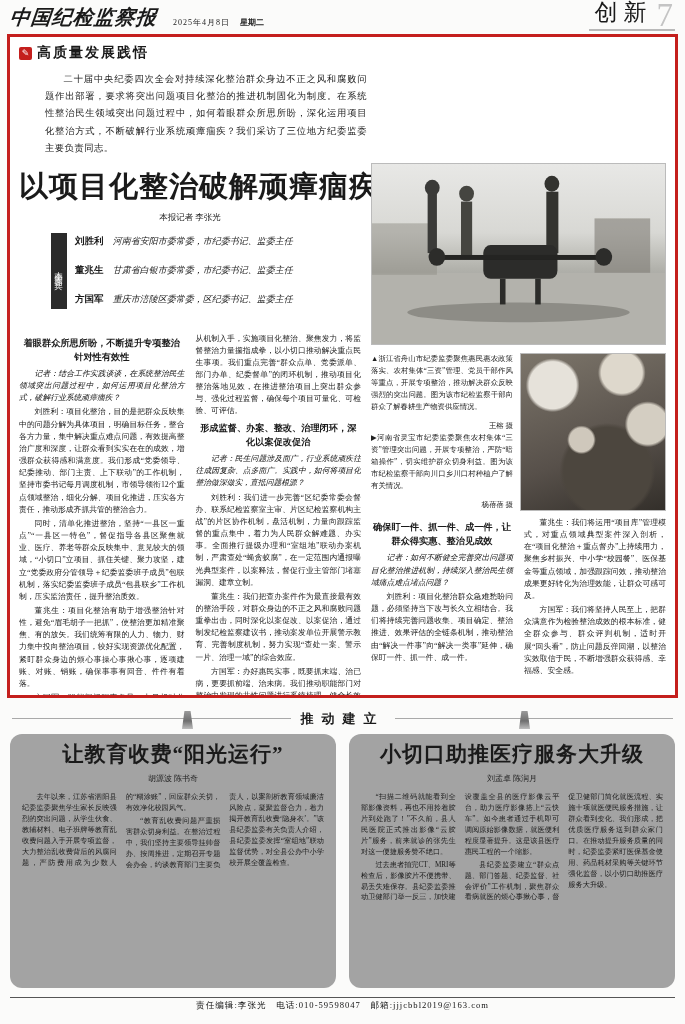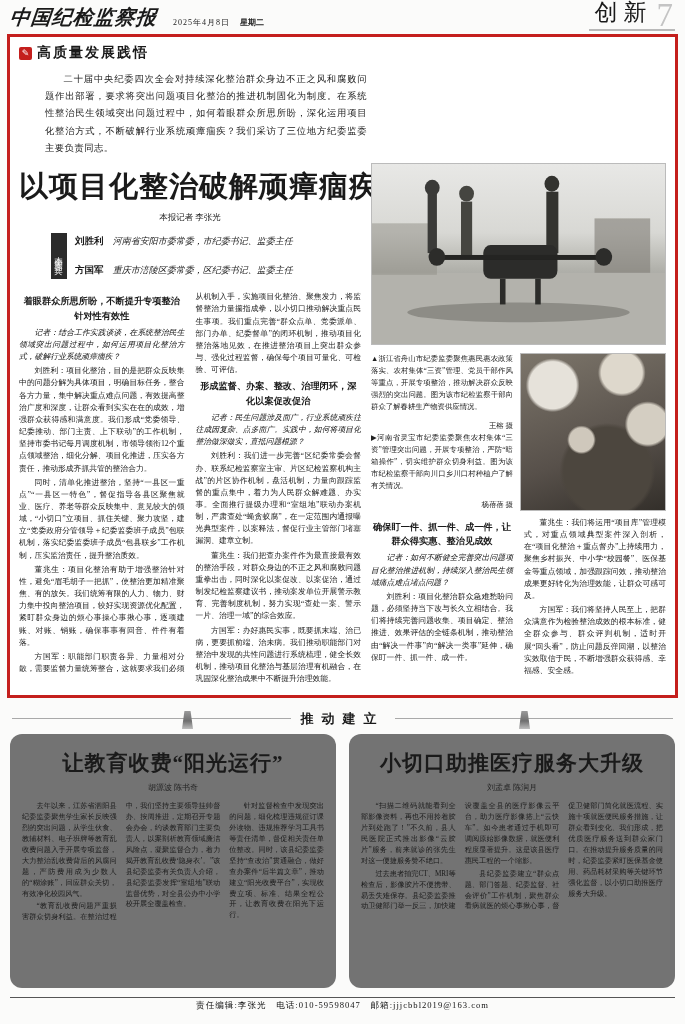--- a/index.html
+++ b/index.html
@@ -30,21 +30,21 @@
   .byline { text-align:center; font-size:8.5px; margin-bottom:9px; color:#222; }
 
   .guests { display:flex; margin:0 0 8px 32px; }
   .guest-tab { background:#2b2b2b; color:#fff; writing-mode:vertical-rl; font-size:8.5px; letter-spacing:3px; padding:5px 2px; text-align:center; }
   .guest-rows { margin-left:8px; display:flex; flex-direction:column; justify-content:space-between; padding:1px 0;gap:14px; }
   .guest-row { font-size:9px; line-height:1.6; white-space:nowrap; }
   .guest-name { font-weight:bold; font-size:9.5px; margin-right:7px; }
   .guest-title { font-style:italic; color:#222; }
 
   .flow { column-count:2; column-gap:11px; font-size:7.8px; line-height:1.56; text-align:justify; overflow:hidden; }
-  .flow-left { height:448px; margin-top:12px; }
+  .flow-left { height:448px; margin-top:24px; }
   .flow-right { height:212px; margin-top:6px; }
   .colhead { font-size:9.2px; font-weight:bold; text-align:center; line-height:1.55; margin:3px 2px 4px 2px; break-inside:avoid; }
   .para { text-indent:2em; margin-bottom:2px; }
   .q { font-style:italic; color:#111; }
 
   .photo1 { height:182px; border:1px solid #bbb; position:relative; overflow:hidden;
     background:linear-gradient(180deg,#e8e8e6 0%,#d8d8d4 38%,#b8b8b2 55%,#9a9a94 70%,#aeaea8 100%); }
   .mid-row { display:flex; gap:7px; margin-top:8px; }
   .captions { width:142px; flex:0 0 auto; font-size:7.4px; line-height:1.62; text-align:justify; color:#222; }
   .cap { margin-bottom:7px; }
@@ -59,21 +59,21 @@
       linear-gradient(160deg,#7c756a 0%,#57504a 60%,#332f2a 100%); }
 
   
   .divider { position:relative; height:27px; margin-top:7px; display:flex; align-items:center; padding:0 12px; }
   .div-line { flex:1 1 auto; height:0; border-top:1px solid #a9a9a9; }
   .div-label { font-size:13px; font-weight:bold; letter-spacing:8px; padding:0 10px; white-space:nowrap; }
   .clip { position:absolute; top:6px; width:11px; height:18px; background:linear-gradient(180deg,#9a9a9a,#6f6f6f 55%,#bdbdbd); clip-path:polygon(22% 0,78% 0,100% 100%,0 100%); box-shadow:1px 1px 2px rgba(0,0,0,0.35); }
   .clip-l { left:182px; } .clip-r { left:519px; }
 
   .cards { display:flex; gap:13px; padding:0 10px; margin-top:2px; }
-  .card { flex:1 1 0; background:#737373; border-radius:12px; padding:13px 12px 9px 12px; height:254px; overflow:hidden; }
+  .card { flex:1 1 0; background:#a3a3a3; border-radius:12px; padding:4px 12px 9px 12px; height:254px; overflow:hidden; }
   .card-h { font-size:21px; font-weight:900; text-align:center; letter-spacing:1px; margin:2px 0 5px 0; white-space:nowrap; }
   .card-by { text-align:center; font-size:8px; margin-bottom:8px; color:#222; }
   .card-flow { column-count:3; column-gap:9px; font-size:7.2px; line-height:1.52; text-align:justify; height:178px; overflow:hidden; }
 
   
   .footer { margin:9px 10px 0 10px; border-top:1px solid #555; text-align:center; font-size:8.6px; padding-top:2px; letter-spacing:1px; color:#111; }
 
   svg { display:block; }
 </style>
 </head>
@@ -103,20 +103,24 @@
     <div class="left-col">
       <h1 class="headline">以项目化整治破解顽瘴痼疾</h1>
       <div class="byline">本报记者 李张光</div>
 
       <div class="guests">
         <div class="guest-tab">本期嘉宾</div>
         <div class="guest-rows">
           <div class="guest-row">
             <span class="guest-name">刘胜利</span>
             <span class="guest-title">河南省安阳市委常委，市纪委书记、监委主任</span>
+          </div>
+          <div class="guest-row">
+            <span class="guest-name">董兆生</span>
+            <span class="guest-title">甘肃省白银市委常委，市纪委书记、监委主任</span>
           </div>
           <div class="guest-row">
             <span class="guest-name">方国军</span>
             <span class="guest-title">重庆市涪陵区委常委，区纪委书记、监委主任</span>
           </div>
         </div>
       </div>
 
       <div class="flow flow-left">
           <h3 class="colhead">着眼群众所思所盼，不断提升专项整治针对性有效性</h3>
@@ -185,21 +189,20 @@
   <div class="clip clip-r"></div>
 </div>
 
 <div class="cards">
   <div class="card">
     <h2 class="card-h">让教育收费“阳光运行”</h2>
     <div class="card-by">胡源波 陈书奇</div>
     <div class="card-flow">
         <p class="para a">去年以来，江苏省泗阳县纪委监委聚焦学生家长反映强烈的突出问题，从学生伙食、教辅材料、电子班牌等教育乱收费问题入手开展专项监督，大力整治乱收费背后的风腐问题，严防费用成为少数人的“糊涂账”，回应群众关切，有效净化校园风气。</p>
         <p class="para a">“教育乱收费问题严重损害群众切身利益。在整治过程中，我们坚持主要领导挂帅督办、按周推进，定期召开专题会办会，约谈教育部门主要负责人，以案剖析教育领域廉洁风险点，凝聚监督合力，着力揭开教育乱收费‘隐身衣’。”该县纪委监委有关负责人介绍，县纪委监委发挥“室组地”联动监督优势，对全县公办中小学校开展全覆盖检查。</p>
-        <p class="para a">针对监督检查中发现突出的问题，细化梳理违规征订课外读物、违规推荐学习工具书等责任清单，督促相关责任单位整改。同时，该县纪委监委坚持“查改治”贯通融合，做好查办案件“后半篇文章”，推动建立“阳光收费平台”，实现收费立项、标准、结果全程公开，让教育收费在阳光下运行。</p>
       </div>
   </div>
   <div class="card">
     <h2 class="card-h">小切口助推医疗服务大升级</h2>
     <div class="card-by">刘孟卓 陈润月</div>
     <div class="card-flow">
         <p class="para a">“扫描二维码就能看到全部影像资料，再也不用拎着胶片到处跑了！”不久前，县人民医院正式推出影像“云胶片”服务，前来就诊的张先生对这一便捷服务赞不绝口。</p>
         <p class="para a">过去患者拍完CT、MRI等检查后，影像胶片不便携带、易丢失难保存。县纪委监委推动卫健部门举一反三，加快建设覆盖全县的医疗影像云平台，助力医疗影像搭上“云快车”。如今患者通过手机即可调阅原始影像数据，就医便利程度显著提升。这是该县医疗惠民工程的一个缩影。</p>
         <p class="para a">县纪委监委建立“群众点题、部门答题、纪委监督、社会评价”工作机制，聚焦群众看病就医的烦心事揪心事，督促卫健部门简化就医流程、实施十项就医便民服务措施，让群众看到变化、我们形成，把优质医疗服务送到群众家门口。在推动提升服务质量的同时，纪委监委紧盯医保基金使用、药品耗材采购等关键环节强化监督，以小切口助推医疗服务大升级。</p>
       </div>

